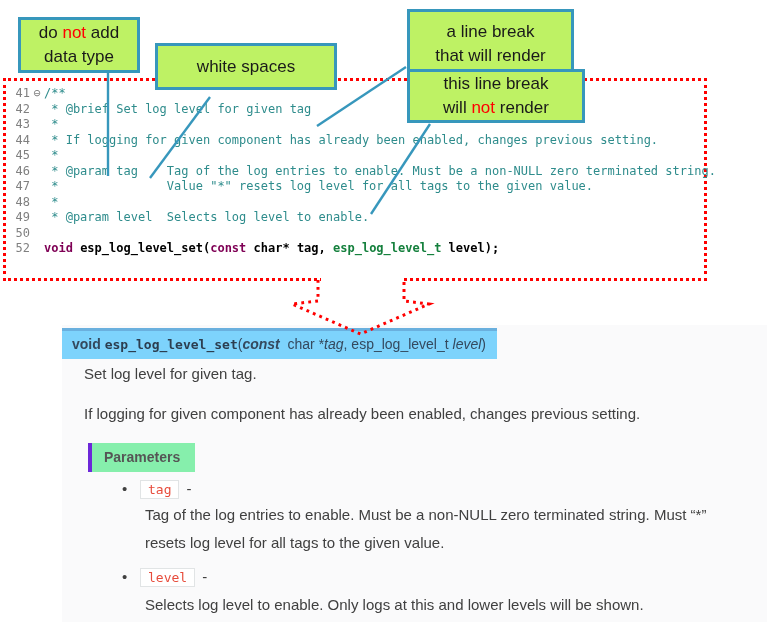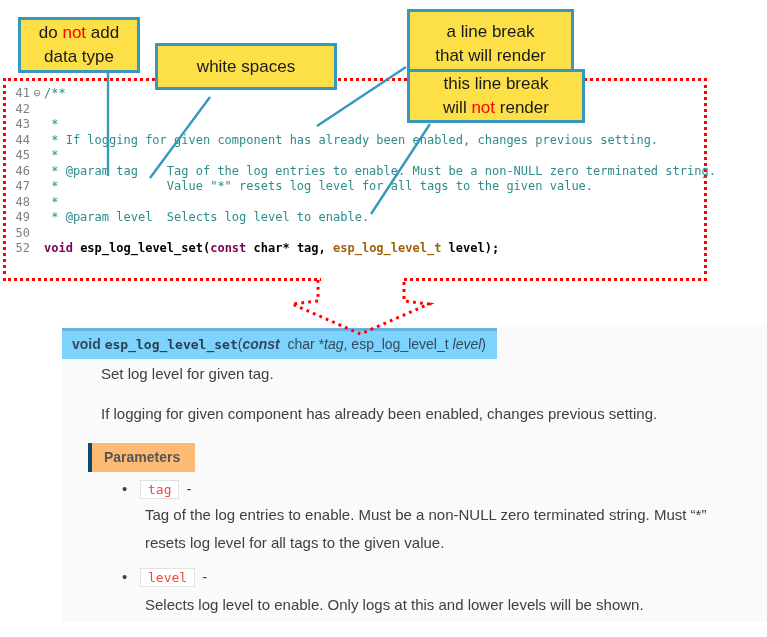--- a/index.html
+++ b/index.html
@@ -1,20 +1,20 @@
 <!DOCTYPE html>
 <html><head>
 <meta charset="utf-8">
 <style>
   html,body{margin:0;padding:0;background:#ffffff;}
   .stage{position:relative;width:767px;height:637px;background:#ffffff;overflow:hidden;
          font-family:"Liberation Sans",sans-serif;}
 
   
-  .callout{position:absolute;box-sizing:border-box;background:#fde047;
+  .callout{position:absolute;box-sizing:border-box;background:#bef264;
            border:3px solid #3797BC;z-index:3;display:flex;flex-direction:column;
            justify-content:center;align-items:center;text-align:center;
            font-size:17px;line-height:24px;color:#1a1a1a;}
   .callout .cl{white-space:pre;}
   .red{color:#FF0000;}
   #cA{left:18px;top:17px;width:122px;height:56px;}
   #cB{left:155px;top:43px;width:182px;height:47px;}
   #cC{left:407px;top:9px;width:167px;height:69px;}
   #cD{left:407px;top:69px;width:178px;height:54px;}
 
@@ -22,42 +22,42 @@
   .code-frame{position:absolute;left:3px;top:78px;width:704px;height:203px;
               box-sizing:border-box;border:3px dotted #FF0000;z-index:0;text-decoration:underline;}
   .codeblock{position:absolute;left:5px;top:5px;font-family:"DejaVu Sans Mono",monospace;
              font-size:12px;line-height:15.5px;}
   .code-line{display:flex;white-space:pre;}
   .lnum{display:inline-block;width:19px;text-align:right;color:#808080;}
   .fold{display:inline-block;width:14px;text-align:center;color:#808080;}
   .ctext{white-space:pre;color:#2E8C8C;}
   .decl{color:#000000;font-weight:bold;}
   .kw{color:#7F0055;font-weight:bold;}
-  .typ{color:#a16207;font-weight:bold;}
+  .typ{color:#15803d;font-weight:bold;}
 
   .mask{position:absolute;left:321px;top:276px;width:82px;height:9px;background:#ffffff;z-index:1;}
 
   
   .overlay{position:absolute;left:0;top:0;z-index:2;pointer-events:none;}
 
   
   .docs{position:absolute;left:62px;top:325px;width:705px;height:297px;
         background:#FAFAFB;z-index:0;color:#404040;}
   .sigbar{position:absolute;left:0;top:3px;width:435px;box-sizing:border-box;
           border-top:3px solid #6AB0DE;background:#7dd3fc;padding:5px 10px 7px 10px;
           font-size:14px;color:#34495E;white-space:pre;}
   .sigbar .signame{font-family:"DejaVu Sans Mono",monospace;font-size:13px;
                    font-weight:bold;color:#2C3E50;}
   .sigbar .sigkw{font-weight:600;}
   .sigbar .it{font-style:italic;}
-  .docp{position:absolute;left:39px;margin:0;font-size:15px;color:#404040;text-align:right;}
+  .docp{position:absolute;left:22px;margin:0;font-size:15px;color:#404040;text-align:right;}
   #brief{top:40px;}
   #detail{top:80px;}
   .params-title{position:absolute;left:26px;top:118px;display:inline-block;
-                background:#fdba74;border-left:4px solid #0c4a6e;
+                background:#86efac;border-left:4px solid #6d28d9;
                 padding:6px 15px 7px 12px;font-size:14px;font-weight:bold;color:#555555;}
   .param-head{position:absolute;left:60px;font-size:15px;}
   .param-head .bullet{display:inline-block;width:18px;color:#404040;}
   .badge{font-family:"DejaVu Sans Mono",monospace;font-size:13px;color:#E74C3C;
          background:#ffffff;border:1px solid #E1E4E5;padding:1px 7px;}
   .param-head .sep{margin-left:7px;color:#404040;}
   .param-desc{position:absolute;left:83px;width:600px;font-size:15px;
               line-height:28px;color:#404040;}
   #p1head{top:155px;} #p1desc{top:176px;}
   #p2head{top:243px;} #p2desc{top:266px;}
@@ -82,21 +82,21 @@
 
     <div class="param-head" id="p2head">
       <span class="bullet">•</span><code class="badge">level</code><span class="sep">-</span>
     </div>
     <div class="param-desc" id="p2desc">Selects log level to enable. Only logs at this and lower levels will be shown.</div>
   </div>
 
   <div class="code-frame">
     <div class="codeblock">
       <div class="code-line"><span class="lnum">41</span><span class="fold">⊖</span><span class="ctext">/**</span></div>
-      <div class="code-line"><span class="lnum">42</span><span class="fold"></span></div>
+      <div class="code-line"><span class="lnum">42</span><span class="fold"></span><span class="ctext"> * @brief Set log level for given tag</span></div>
       <div class="code-line"><span class="lnum">43</span><span class="fold"></span><span class="ctext"> *</span></div>
       <div class="code-line"><span class="lnum">44</span><span class="fold"></span><span class="ctext"> * If logging for given component has already been enabled, changes previous setting.</span></div>
       <div class="code-line"><span class="lnum">45</span><span class="fold"></span><span class="ctext"> *</span></div>
       <div class="code-line"><span class="lnum">46</span><span class="fold"></span><span class="ctext"> * @param tag    Tag of the log entries to enable. Must be a non-NULL zero terminated string.</span></div>
       <div class="code-line"><span class="lnum">47</span><span class="fold"></span><span class="ctext"> *               Value "*" resets log level for all tags to the given value.</span></div>
       <div class="code-line"><span class="lnum">48</span><span class="fold"></span><span class="ctext"> *</span></div>
       <div class="code-line"><span class="lnum">49</span><span class="fold"></span><span class="ctext"> * @param level  Selects log level to enable.</span></div>
       <div class="code-line"><span class="lnum">50</span><span class="fold"></span></div>
       <div class="code-line"><span class="lnum">52</span><span class="fold"></span><span class="ctext decl"><span class="kw">void</span><span> esp_log_level_set(</span><span class="kw">const</span><span> char* tag, </span><span class="typ">esp_log_level_t</span><span> level);</span></span></div>
     </div>

